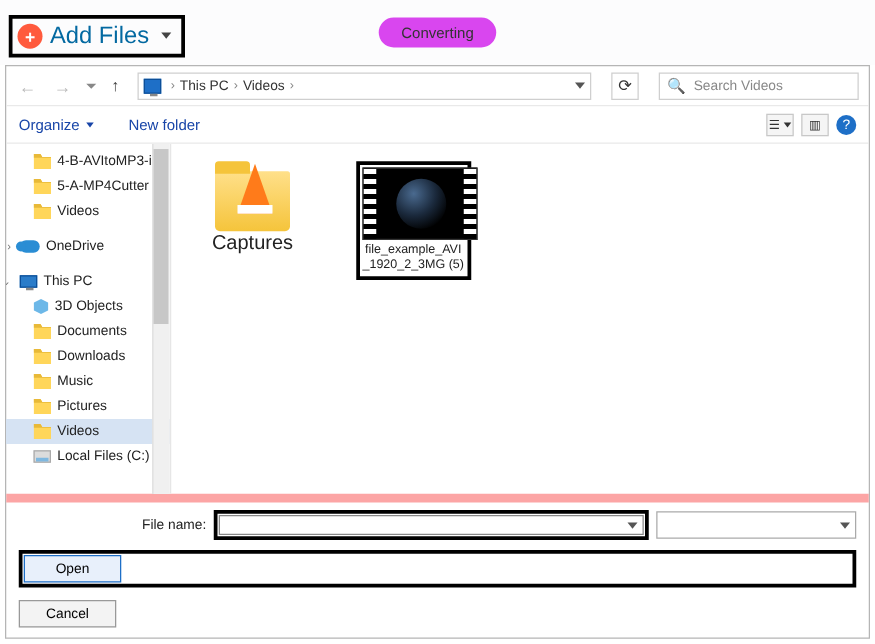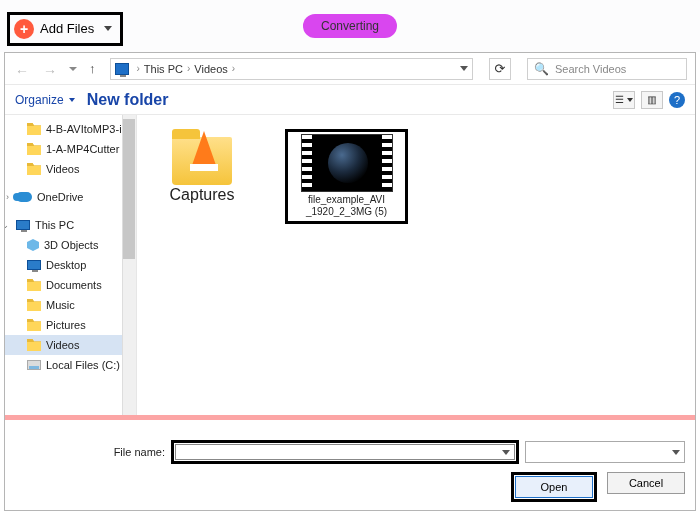--- a/index.html
+++ b/index.html
@@ -2,21 +2,21 @@
 <html><head>
 <meta charset="utf-8">
 <style>
 * { box-sizing: border-box; margin: 0; padding: 0; font-family: "Segoe UI", Tahoma, sans-serif; }
 body { background: #fff; width: 700px; height: 515px; position: relative; overflow: hidden; }
 
 
 .app-top { position: absolute; top: 0; left: 0; right: 0; height: 52px; background: #fcfcfd; display: flex; align-items: center; }
 .add-files-box { border: 3px solid #000; margin: 5px 0 0 7px; padding: 3px 8px 3px 4px; display: flex; align-items: center; gap: 6px; height: 34px; }
 .add-files-plus { width: 20px; height: 20px; border-radius: 50%; background: #ff5a3d; display: flex; align-items: center; justify-content: center; color: #fff; font-size: 14px; font-weight: bold; }
-.add-files-text { font-size: 13px; color: #000000; }
+.add-files-text { font-size: 19px; color: #0369a1; }
 .add-files-caret { width: 0; height: 0; border-left: 4px solid transparent; border-right: 4px solid transparent; border-top: 5px solid #444; margin-left: 4px; }
 .tabs-center { position: absolute; left: 50%; transform: translateX(-50%); top: 14px; display: flex; gap: 0; }
 .tab-btn { font-size: 12px; color: #555; padding: 5px 18px; border-radius: 14px; }
 .tab-btn.active { background: #d946ef; color: #333; }
 
 
 .dialog { position: absolute; top: 52px; left: 4px; right: 4px; bottom: 4px; background: #fff; border: 1px solid #b5b5b5; display: flex; flex-direction: column; }
 .dlg-title { height: 26px; display: flex; align-items: center; padding: 0 8px; border-bottom: 1px solid #e3e3e3; }
 .dlg-logo { width: 14px; height: 14px; border-radius: 50%; background: #4d2c72; margin-right: 6px; position:relative; }
 .dlg-logo::after{content:"";position:absolute;inset:3px;border-radius:50%;border:2px solid #e85ab0;}
@@ -32,24 +32,24 @@
 .breadcrumb { border: 1px solid #cfcfcf; height: 22px; display: flex; align-items: center; padding: 0 4px; flex: 1; margin: 0 6px 0 2px; font-size: 11px; color: #333; }
 .bc-monitor { width: 14px; height: 12px; background: #1e6fc7; border: 1px solid #0d4f98; margin-right: 4px; position:relative;}
 .bc-monitor::after{content:"";position:absolute;left:4px;bottom:-3px;width:6px;height:2px;background:#888;}
 .bc-sep { color: #888; margin: 0 4px; font-size:10px;}
 .bc-end-caret { margin-left: auto; width:0;height:0;border-left:4px solid transparent;border-right:4px solid transparent;border-top:5px solid #555;}
 .refresh { width: 22px; height: 22px; border: 1px solid #cfcfcf; display:flex;align-items:center;justify-content:center;font-size:13px;color:#333;margin-right:6px;}
 .search-box { width: 160px; height: 22px; border: 1px solid #cfcfcf; display: flex; align-items: center; padding: 0 6px; font-size: 11px; color: #888; }
 .search-box .mag { margin-right: 6px; font-size:12px;color:#666;}
 
 
-.tool-row { height: 30px; border-bottom: 1px solid #e9e9e9; display: flex; align-items: center; padding: 0 10px; gap: 12px; }
+.tool-row { height: 30px; border-bottom: 1px solid #e9e9e9; display: flex; align-items: center; padding: 0 10px; gap: 28px; }
 .org-btn { color: #1845a8; font-size: 12px; display:flex;align-items:center;gap:5px;}
 .small-caret{width:0;height:0;border-left:3px solid transparent;border-right:3px solid transparent;border-top:4px solid #1845a8;}
-.newf { color: #1845a8; font-size: 16px; font-weight: bold; }
+.newf { color: #1845a8; font-size: 12px; }
 .tool-right { margin-left: auto; display: flex; align-items: center; gap: 6px; }
 .view-btn { width: 22px; height: 18px; border: 1px solid #c8c8c8; background:#f5f5f5;display:flex;align-items:center;justify-content:center;font-size:10px;color:#333;}
 .view-caret{width:0;height:0;border-left:3px solid transparent;border-right:3px solid transparent;border-top:4px solid #333;margin-left:3px;}
 .help-circle { width: 16px; height: 16px; border-radius: 50%; background: #1e6fc7; color: #fff; font-size: 11px; display:flex;align-items:center;justify-content:center;}
 
 
 .dlg-body { flex: 1; display: flex; overflow: hidden; }
 .sidebar { width: 132px; border-right: 1px solid #e6e6e6; overflow-y: auto; position: relative; padding: 4px 0;}
 .sidebar::-webkit-scrollbar{width:14px;}
 .sb-item { display: flex; align-items: center; font-size: 11px; color: #222; padding: 2px 0 2px 24px; height: 20px; gap: 5px; white-space: nowrap; overflow:hidden;text-align:right;}
@@ -70,36 +70,36 @@
 
 
 .content { flex: 1; padding: 14px 10px; display: flex; gap: 28px; align-items: flex-start; }
 .item-col { display:flex;flex-direction:column;align-items:center;width:110px;}
 .big-folder { width: 60px; height: 48px; background: linear-gradient(#ffe08a,#f5c43b); border-radius: 2px 2px 4px 4px; position:relative; margin-top:8px;}
 .big-folder::before{content:"";position:absolute;top:-8px;left:0;width:28px;height:10px;background:#f5c43b;border-radius:3px 3px 0 0;}
 .cone{position:absolute;left:18px;top:-6px;width:0;height:0;border-left:14px solid transparent;border-right:14px solid transparent;border-bottom:40px solid #ff7b1a;}
 .cone::after{content:"";position:absolute;left:-14px;top:33px;width:28px;height:7px;background:#fff;}
 .item-label{font-size:16px;color:#222;margin-top:1px;text-align:center;}
 
-.video-box{border:3px solid #000;padding:2px 2px 4px 2px;display:flex;flex-direction:column;align-items:center;width:123px;}
+.video-box{border:3px solid #000;padding:2px 2px 4px 2px;display:flex;flex-direction:column;align-items:flex-start;width:92px;}
 .thumb-wrap{width:92px;height:58px;background:#000;position:relative;border:1px solid #333;}
 .sprocket{position:absolute;top:0;bottom:0;width:10px;background:repeating-linear-gradient(#fff 0 4px,#000 4px 8px);}
 .sprocket.left{left:0;} .sprocket.right{right:0;}
 .planet{position:absolute;left:26px;top:8px;width:40px;height:40px;border-radius:50%;background:radial-gradient(circle at 35% 30%, #4a6a8f 0%, #1b2a3d 45%, #000 80%);}
 .video-box .item-label{font-size:10px;line-height:1.15;margin-top:2px;}
 
 
-.dlg-bottom { border-top: 5px solid #fca5a5; padding: 20px 10px 8px 10px; }
+.dlg-bottom { border-top: 7px solid #fca5a5; padding: 6px 10px 8px 10px; }
 .fn-row { display: flex; align-items: center; gap: 6px; }
 .fn-label { font-size: 11px; color: #222; width: 150px; text-align: right; }
 .fn-input-wrap { flex: 1; border: 3px solid #000; height: 24px; padding:1px;}
 .fn-input { width: 100%; height: 100%; border: 1px solid #888; font-size: 11px; padding: 0 4px; display:flex;align-items:center;}
 .fn-combo-caret{width:0;height:0;border-left:4px solid transparent;border-right:4px solid transparent;border-top:5px solid #555;margin-left:auto;}
 .type-combo { width: 160px; height: 22px; border: 1px solid #aaa; font-size: 10px; display:flex;align-items:center;padding:0 4px;color:#333;white-space:nowrap;overflow:hidden;}
-.btn-row { display: flex; justify-content: flex-end; gap: 10px; margin-top: 8px; }
+.btn-row { display: flex; justify-content: flex-end; gap: 10px; margin-top: 8px; flex-direction: column; }
 .dlg-btn { width: 78px; height: 22px; border: 1px solid #999; background: #f3f3f3; font-size: 11px; display:flex;align-items:center;justify-content:center;}
 .open-wrap { border: 3px solid #000; padding: 1px; }
 .dlg-btn.open { border: 1px solid #1e6fc7; background:#e8f0fb;}
 .scroll-stub{position:absolute;right:0;top:0;bottom:0;width:14px;background:#f0f0f0;border-left:1px solid #ddd;}
 .scroll-thumb{position:absolute;right:1px;top:4px;width:12px;height:140px;background:#c7c7c7;}
 </style>
 </head>
 <body>
 
 <div class="app-top">
@@ -150,21 +150,21 @@
   </div>
 
   <div class="dlg-body">
     <div class="sidebar">
       <div class="sb-item l1">
           <div class="ico folder"></div>
           <span>4-B-AVItoMP3-i</span>
         </div>
       <div class="sb-item l1">
           <div class="ico folder"></div>
-          <span>1-A-MP4Cutter</span>
+          <span>5-A-MP4Cutter</span>
         </div>
       <div class="sb-item l1">
           <div class="ico folder"></div>
           <span>Videos</span>
         </div>
       <div class="sb-spacer"></div>
       <div class="sb-item l0">
           <span class="exp">›</span>
           <div class="ico onedrive"></div>
           <span>OneDrive</span>
@@ -173,26 +173,26 @@
       <div class="sb-item l0">
           <span class="exp">⌄</span>
           <div class="ico pc"></div>
           <span>This PC</span>
         </div>
       <div class="sb-item l1">
           <div class="ico cube"></div>
           <span>3D Objects</span>
         </div>
       <div class="sb-item l1">
-          <div class="ico pc"></div>
-          <span>Desktop</span>
-        </div>
-      <div class="sb-item l1">
           <div class="ico folder"></div>
           <span>Documents</span>
+        </div>
+      <div class="sb-item l1">
+          <div class="ico folder"></div>
+          <span>Downloads</span>
         </div>
       <div class="sb-item l1">
           <div class="ico folder"></div>
           <span>Music</span>
         </div>
       <div class="sb-item l1">
           <div class="ico folder"></div>
           <span>Pictures</span>
         </div>
       <div class="sb-item l1 selected">

